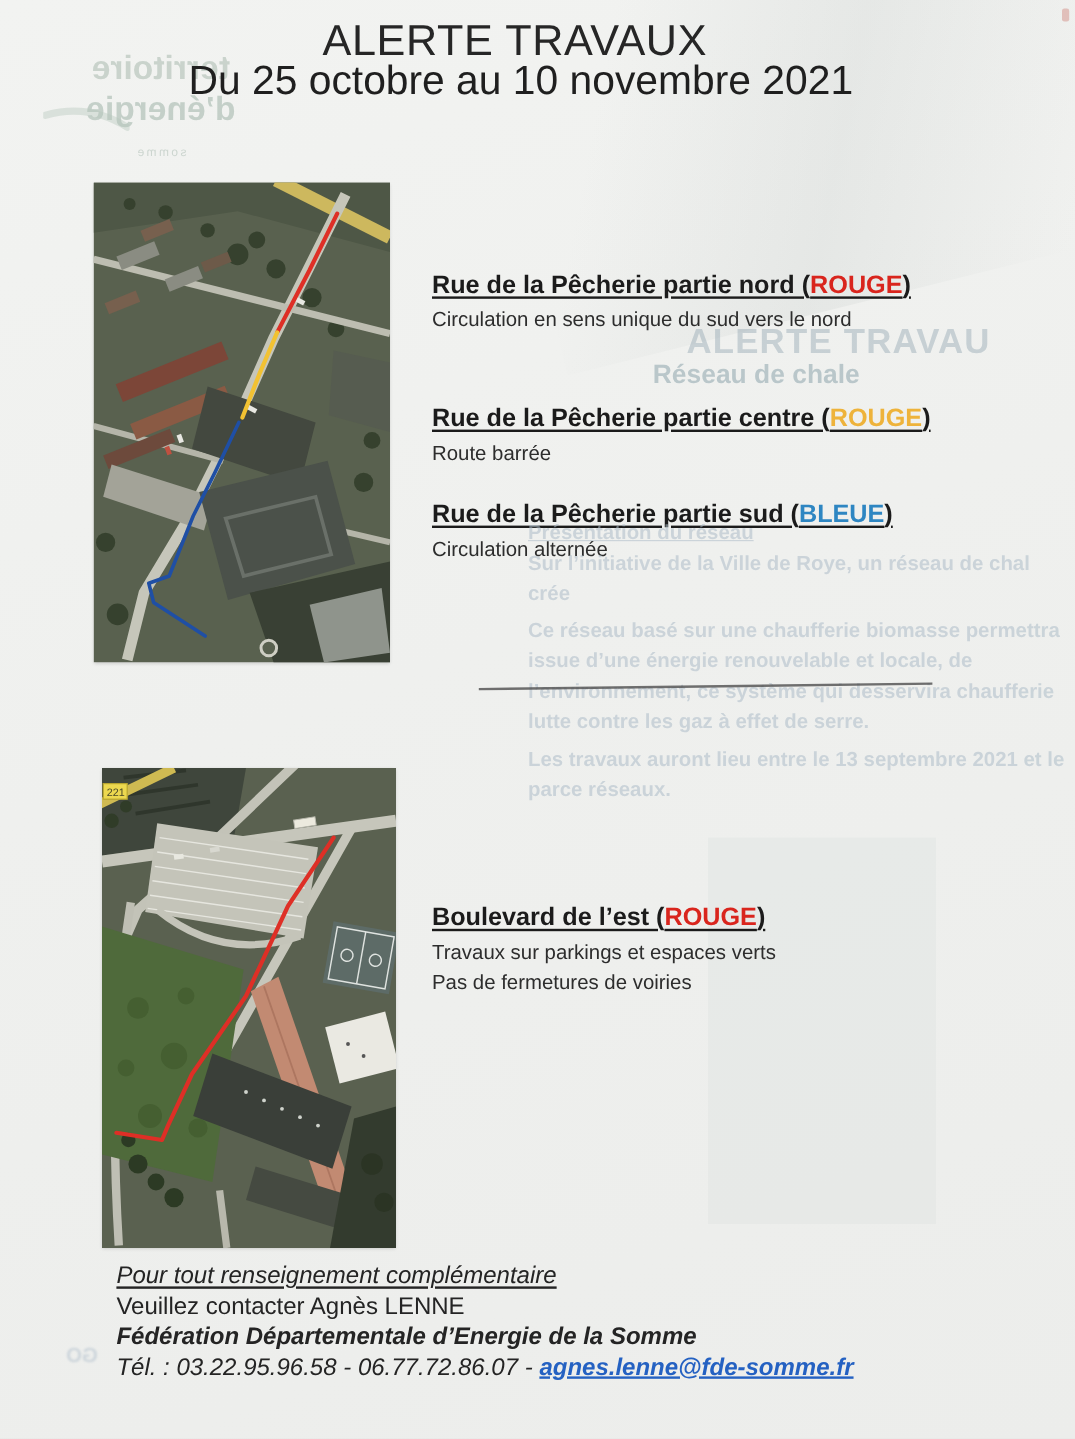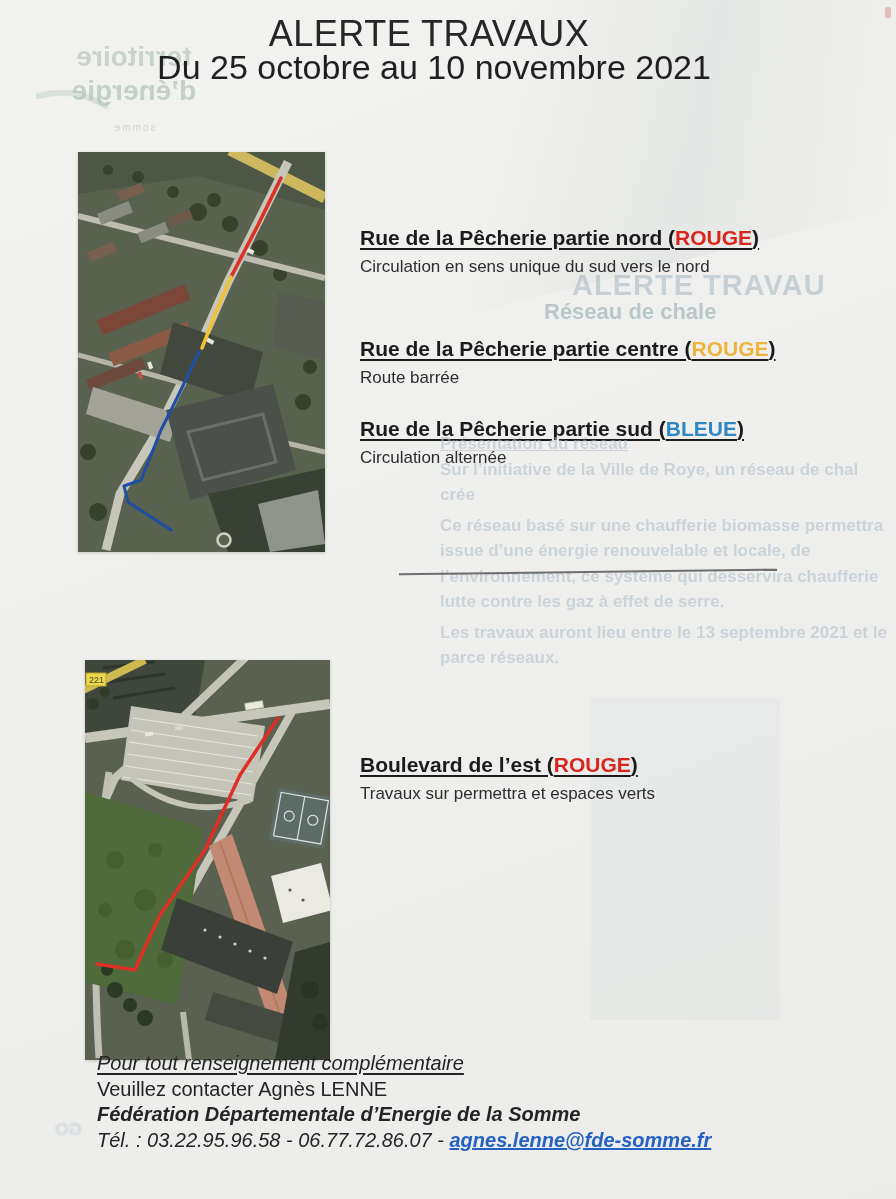--- a/index.html
+++ b/index.html
@@ -32,21 +32,21 @@
   .g-para div{white-space:nowrap;}
   .g-para .u{text-decoration:underline;}
   .g-para .gap{margin-top:5px;}
   .g-img{position:absolute;left:590px;top:698px;width:190px;height:322px;background:#e2e6e4;opacity:.6;}
   .g-stamp{position:absolute;left:55px;top:1120px;font-size:17px;font-weight:700;color:#9db0c2;
            opacity:.4;filter:blur(.8px);transform:scaleX(-1);}
   
   .map{position:absolute;box-shadow:0 1px 3px rgba(0,0,0,.18);}
   .map svg{display:block;}
   #map1{left:78px;top:152px;}
-  #map2{left:85px;top:640px;margin-top:20px;}
+  #map2{left:85px;top:640px;}
   
   .alert{position:absolute;left:360px;width:406px;}
   .alert h3{margin:0;font-size:21px;font-weight:700;color:#1b1b1b;
             text-decoration:underline;text-decoration-thickness:2px;text-underline-offset:3px;white-space:nowrap;}
   .alert p{margin:6px 0 0;font-size:17px;color:#2d2d2d;line-height:1.33;}
   .alert p.just{text-align:justify;}
   .alert p.l2{margin-top:2px;}
   #a0{top:226px;} #a1{top:337px;} #a2{top:417px;} #a3{top:753px;}
   
   .footer{position:absolute;left:97px;top:1051px;font-size:20px;color:#242424;line-height:25.5px;}
@@ -244,21 +244,22 @@
 
       <rect x="1" y="13" width="20" height="13" fill="#ecd84f" stroke="#b7a52f" stroke-width="1"></rect>
       <text x="4" y="23" font-size="9" fill="#4a4a28">221</text>
 
       <polyline points="193,58 155,115 120,190 75,255 55,298 50,310 12,304" fill="none" stroke-width="3.5" stroke-linecap="round" stroke-linejoin="round" stroke="#de2f26"></polyline>
     </svg>
   </div>
 
   <div class="alert" id="a3">
     <h3><span>Boulevard de l’est (</span><span style="color: rgb(217, 37, 29);">ROUGE</span><span>)</span></h3>
-    <p>Travaux sur permettra et espaces verts</p>
+    <p>Travaux sur parkings et espaces verts</p>
+    <p class="l2">Pas de fermetures de voiries</p>
   </div>
 
   <div class="footer">
     <div class="f-info">Pour tout renseignement complémentaire</div>
     <div class="f-contact">Veuillez contacter Agnès LENNE</div>
     <div class="f-org">Fédération Départementale d’Energie de la Somme</div>
     <div class="f-tel"><span>Tél. : 03.22.95.96.58 - 06.77.72.86.07 - </span><a class="f-email" style="color: rgb(36, 97, 194);">agnes.lenne@fde-somme.fr</a></div>
   </div>
 
   <div class="g-stamp">GO</div>

